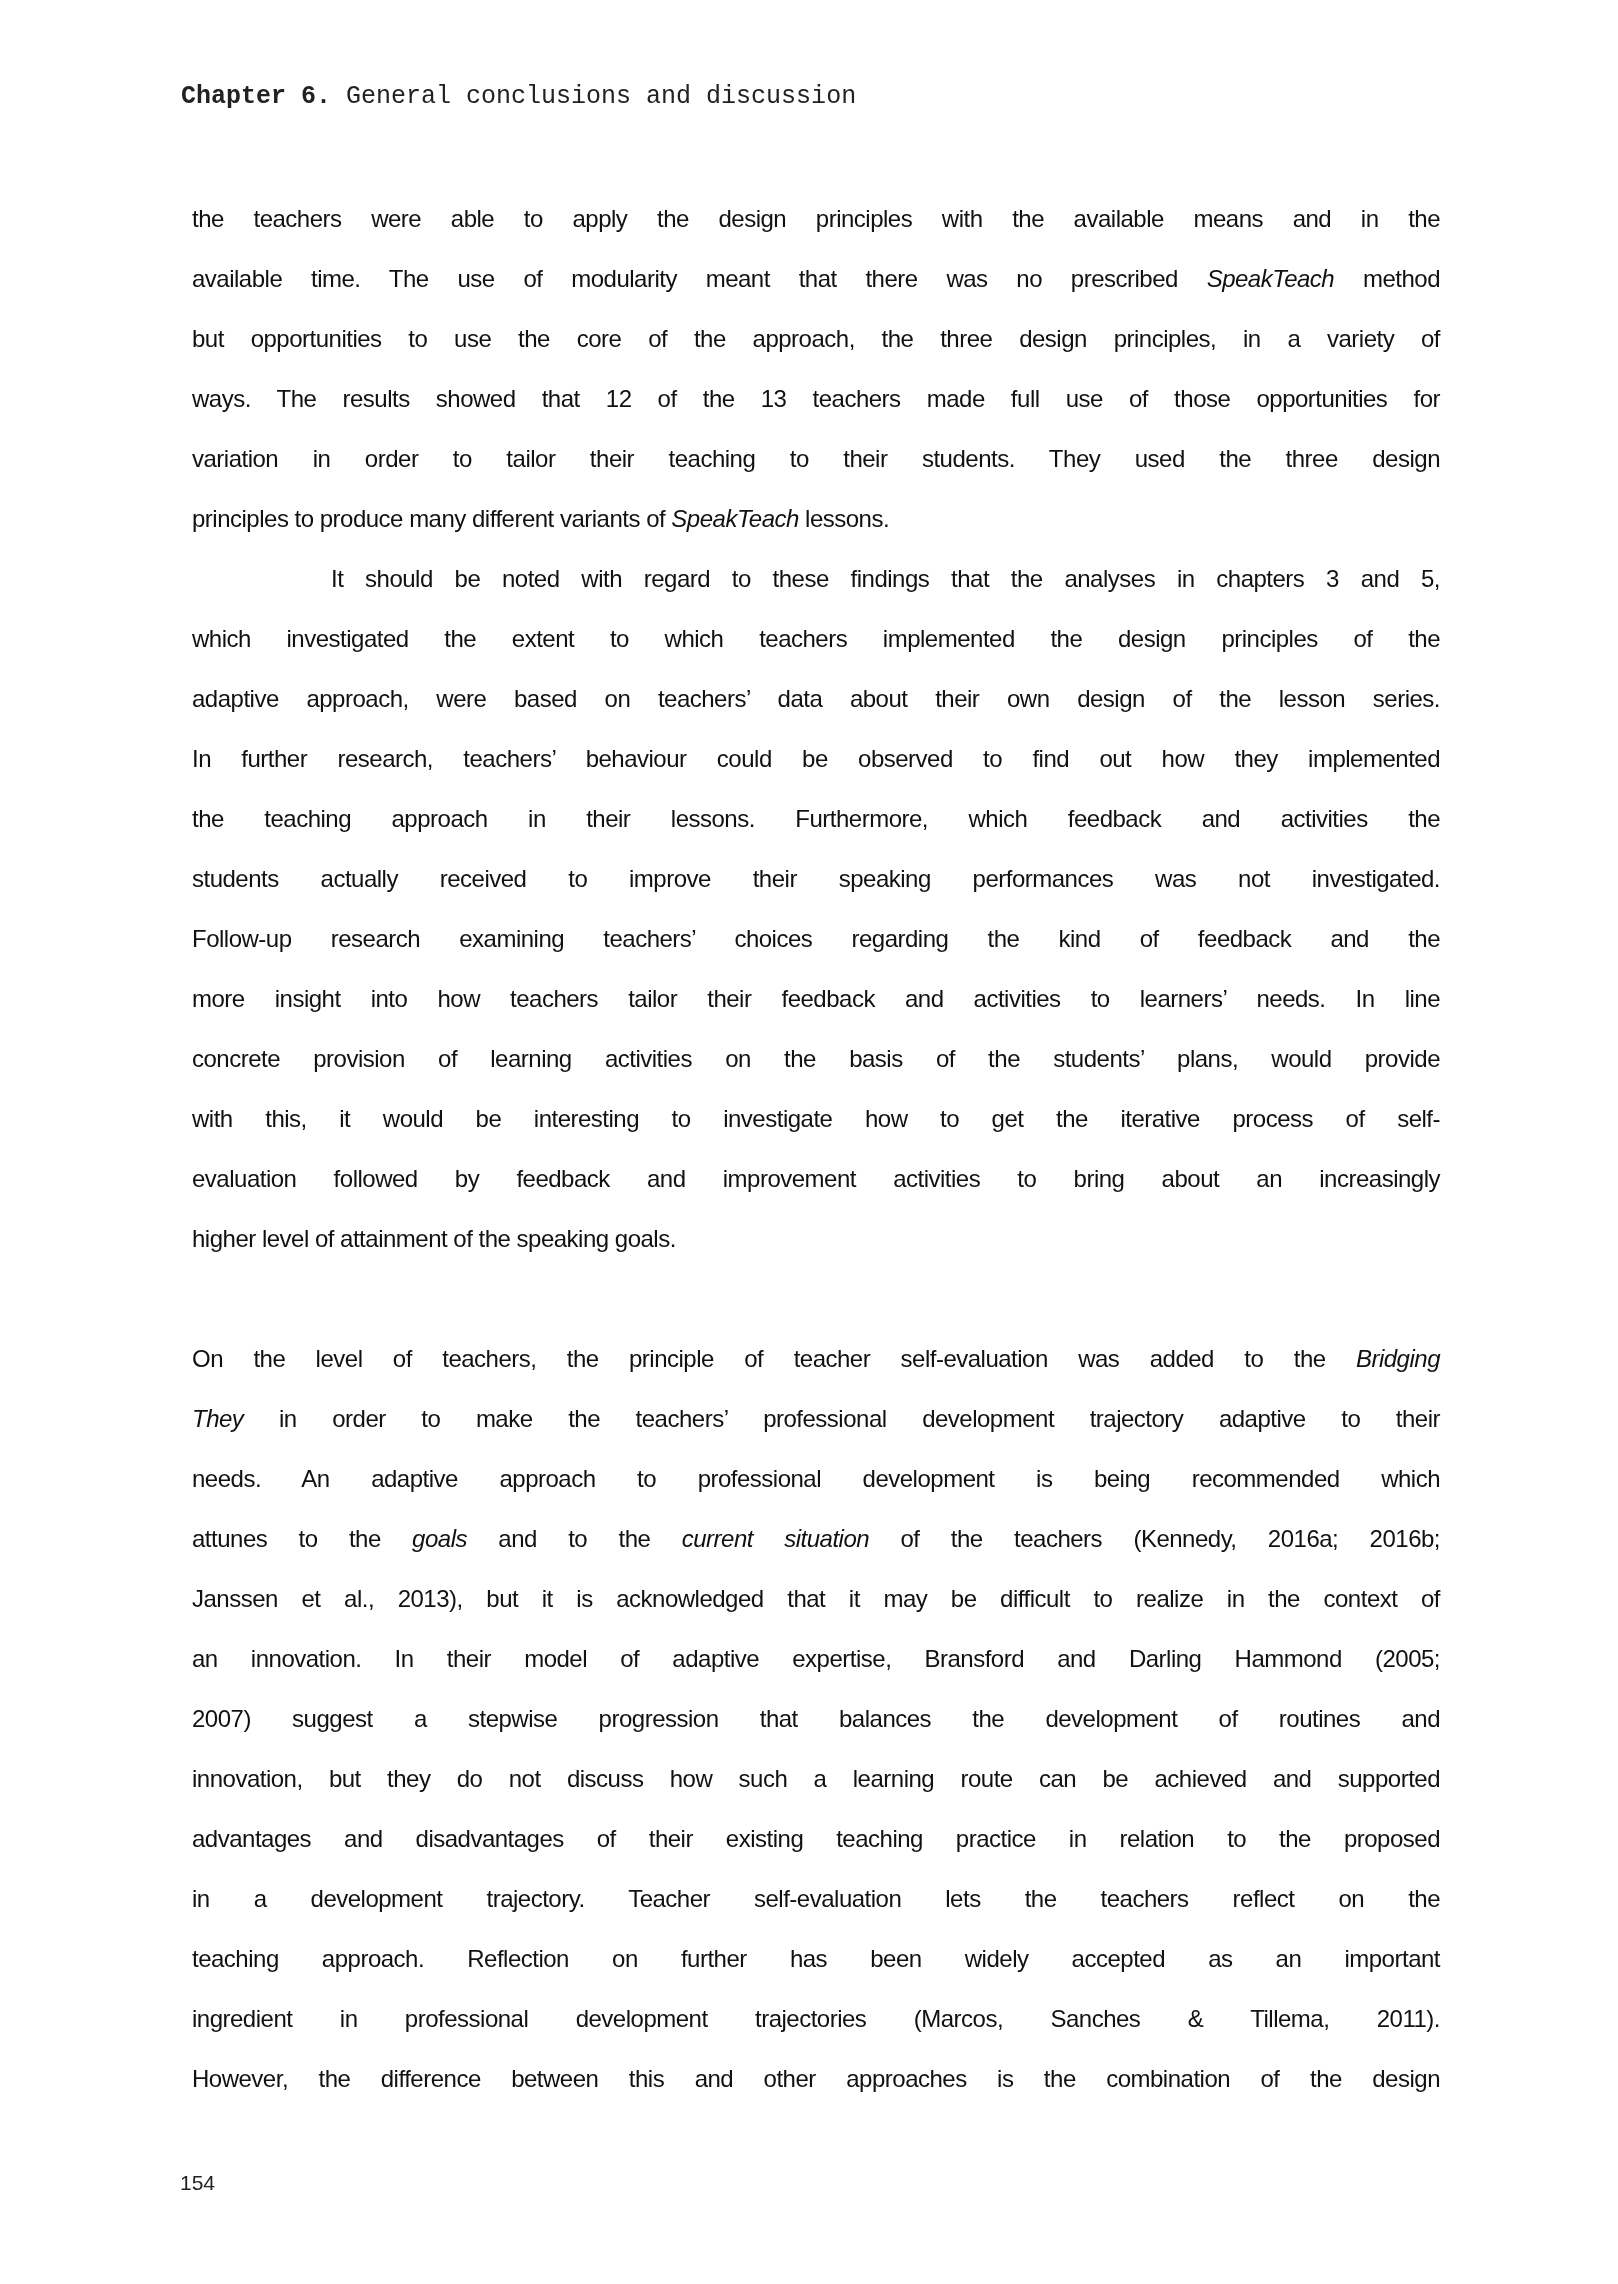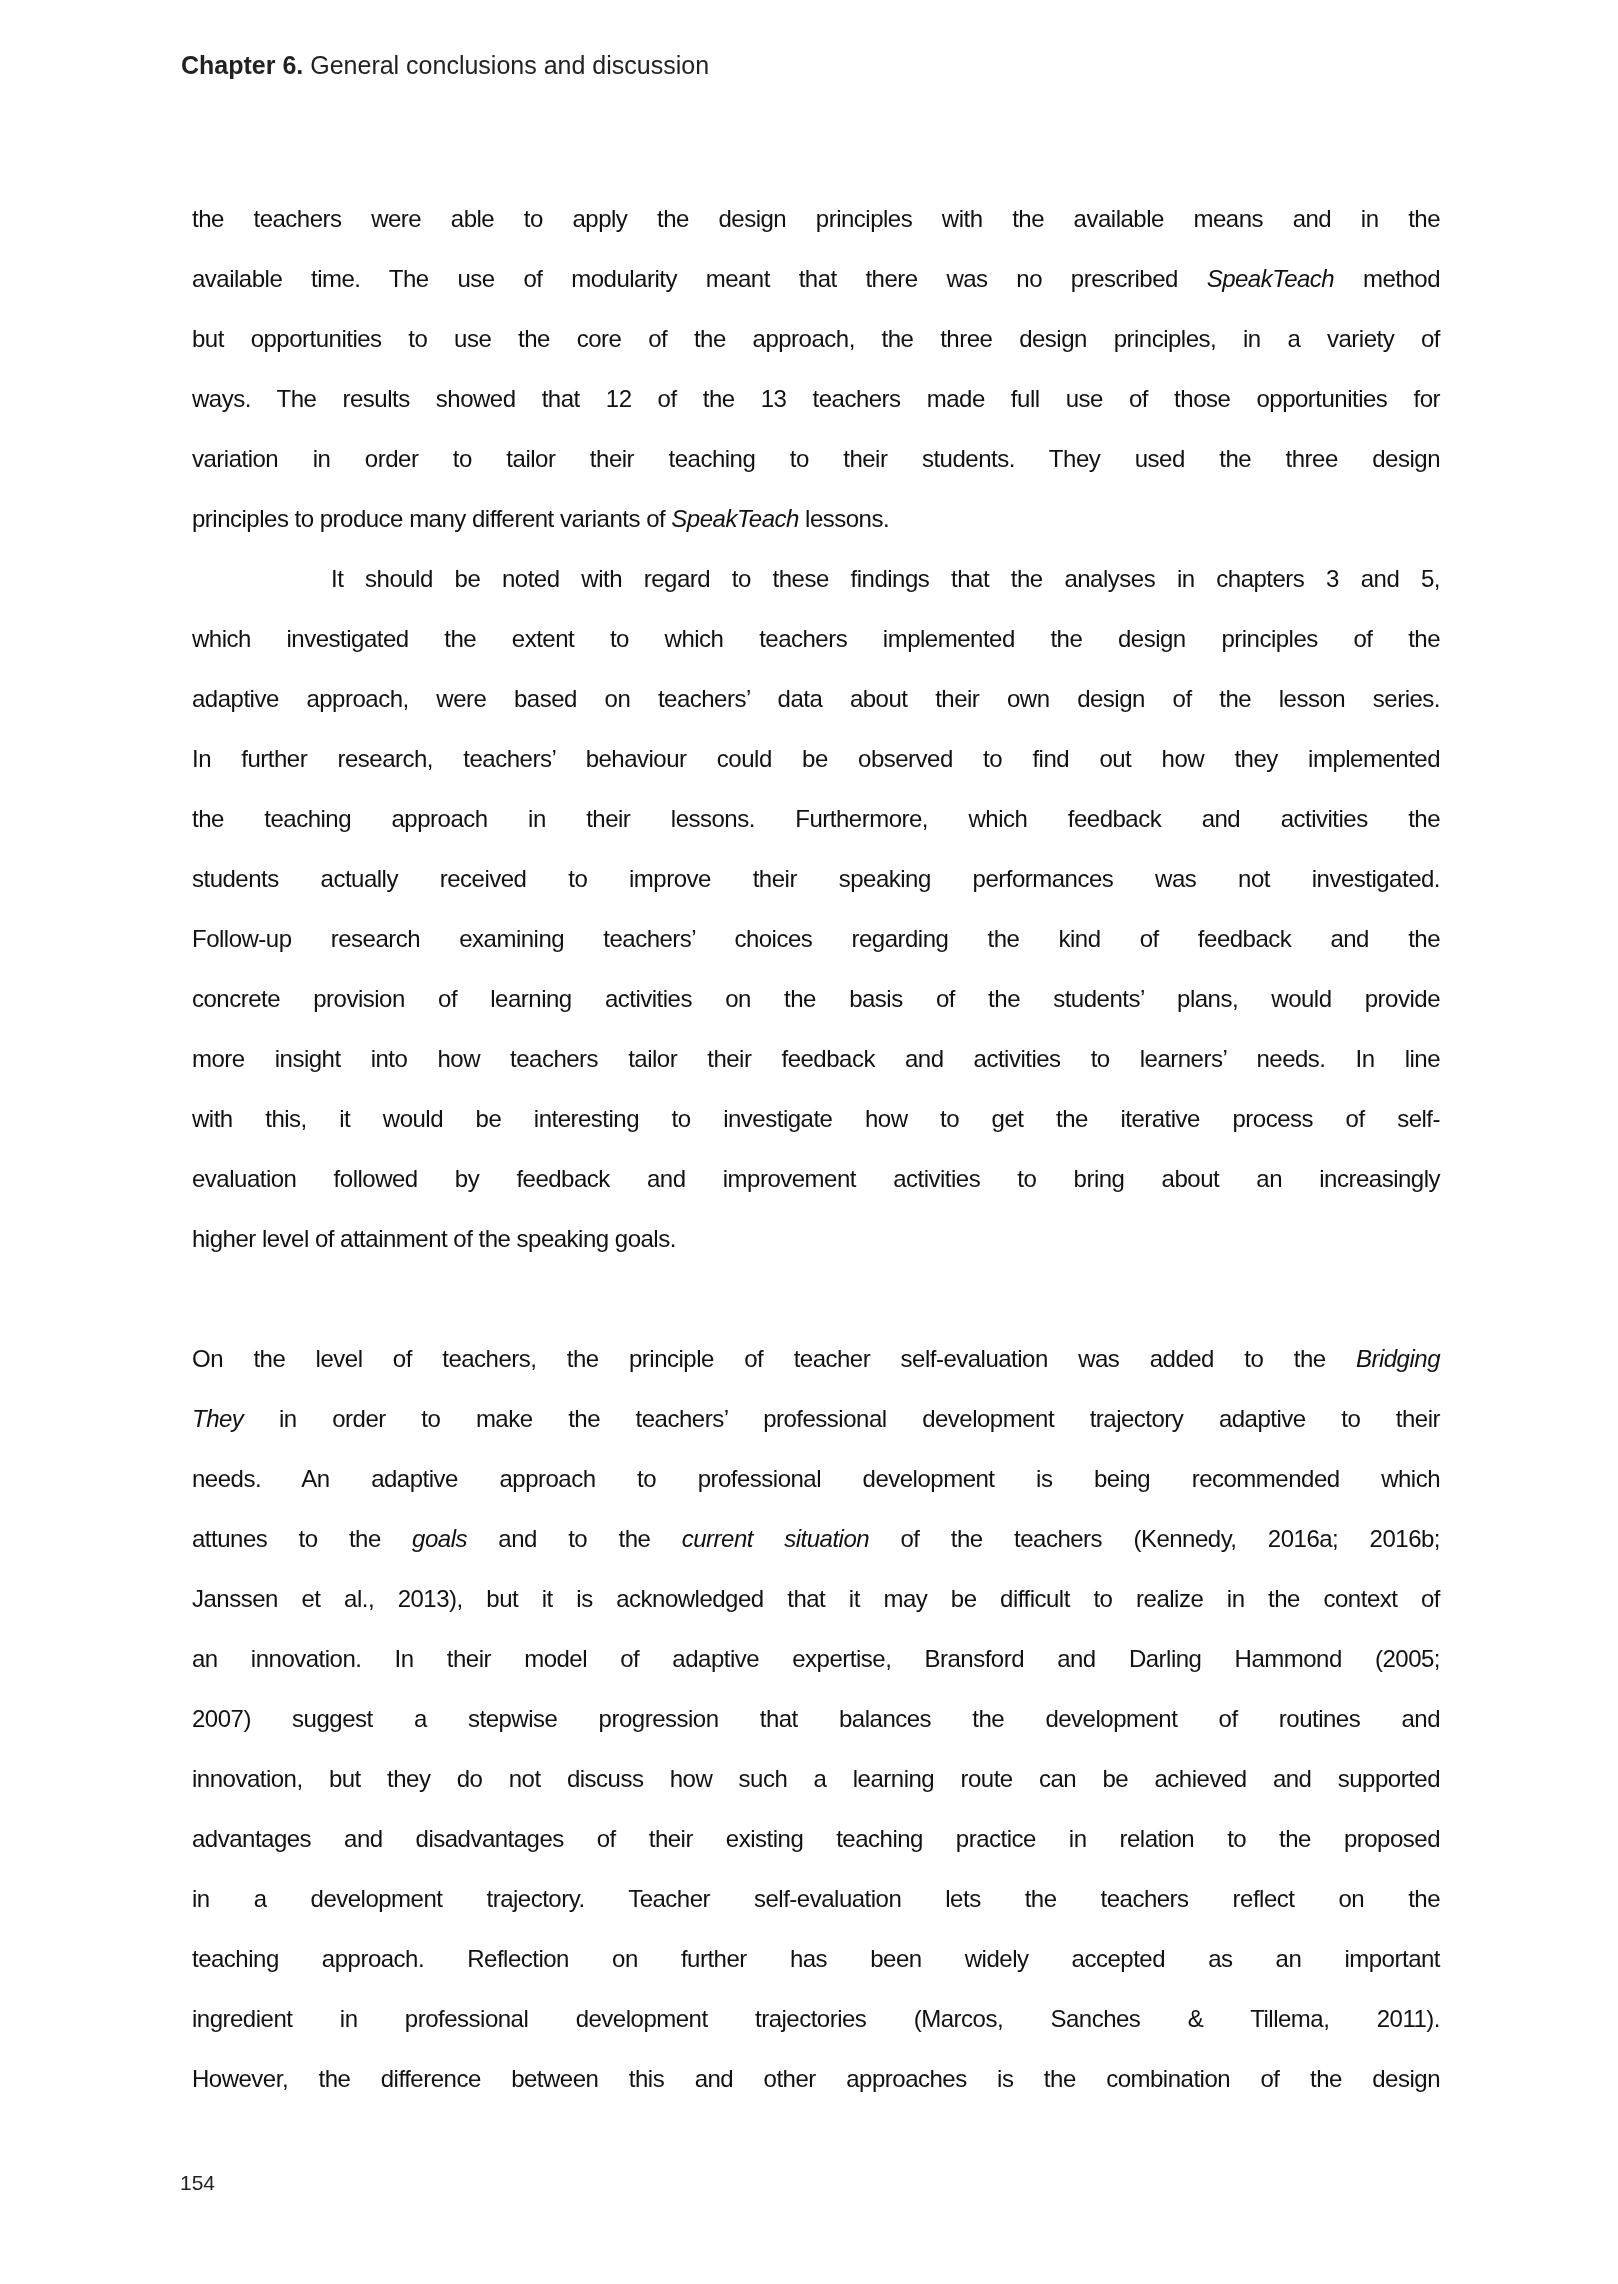--- a/index.html
+++ b/index.html
@@ -1,19 +1,19 @@
 <!DOCTYPE html>
 <html style="font-size:12px"><head>
   <meta charset="utf-8">
   <style>
     html, body { margin: 0; padding: 0; background: #ffffff; }
     body { width: 1618px; height: 2284px; position: relative; overflow: hidden; }
     .running-head {
-      position: absolute; left: 181px; top: 51px;
-      font-family: Liberation Sans, sans-serif; font-size: 25px; color: #222;
+      position: absolute; left: 181px; top: 82px;
+      font-family: Liberation Mono, monospace; font-size: 25px; color: #222;
       white-space: nowrap;
     }
     .running-head b { font-weight: bold; }
     .body-text {
       position: absolute; left: 192px; width: 1248px; top: 189px;
       font-family: "Liberation Sans", sans-serif; font-size: 24px; color: #111;
       line-height: 60px;
     }
     .line { display: block; height: 60px; white-space: nowrap; text-align: justify; text-align-last: justify; letter-spacing: -0.5px; word-spacing: 0px; }
     .line.last { text-align-last: left; }
@@ -43,22 +43,22 @@
       <span class="line last">principles to produce many different variants of <i>SpeakTeach</i> lessons.</span>
     </div>
     <div>
       <span class="line indent">It should be noted with regard to these findings that the analyses in chapters 3 and 5,</span>
       <span class="line">which investigated the extent to which teachers implemented the design principles of the</span>
       <span class="line">adaptive approach, were based on teachers’ data about their own design of the lesson series.</span>
       <span class="line">In further research, teachers’ behaviour could be observed to find out how they implemented</span>
       <span class="line">the teaching approach in their lessons. Furthermore, which feedback and activities the</span>
       <span class="line">students actually received to improve their speaking performances was not investigated.</span>
       <span class="line">Follow-up research examining teachers’ choices regarding the kind of feedback and the</span>
+      <span class="line">more insight into how teachers tailor their feedback and activities to learners’ needs. In line</span>
       <span class="line">concrete provision of learning activities on the basis of the students’ plans, would provide</span>
-      <span class="line">more insight into how teachers tailor their feedback and activities to learners’ needs. In line</span>
       <span class="line">with this, it would be interesting to investigate how to get the iterative process of self-</span>
       <span class="line">evaluation followed by feedback and improvement activities to bring about an increasingly</span>
       <span class="line last">higher level of attainment of the speaking goals.</span>
     </div>
     <span class="gap"></span>
     <div>
       <span class="line">On the level of teachers, the principle of teacher self-evaluation was added to the <i>Bridging</i></span>
       <span class="line"><i>They</i> in order to make the teachers’ professional development trajectory adaptive to their</span>
       <span class="line">needs. An adaptive approach to professional development is being recommended which</span>
       <span class="line">attunes to the <i>goals</i> and to the <i>current situation</i> of the teachers (Kennedy, 2016a; 2016b;</span>

